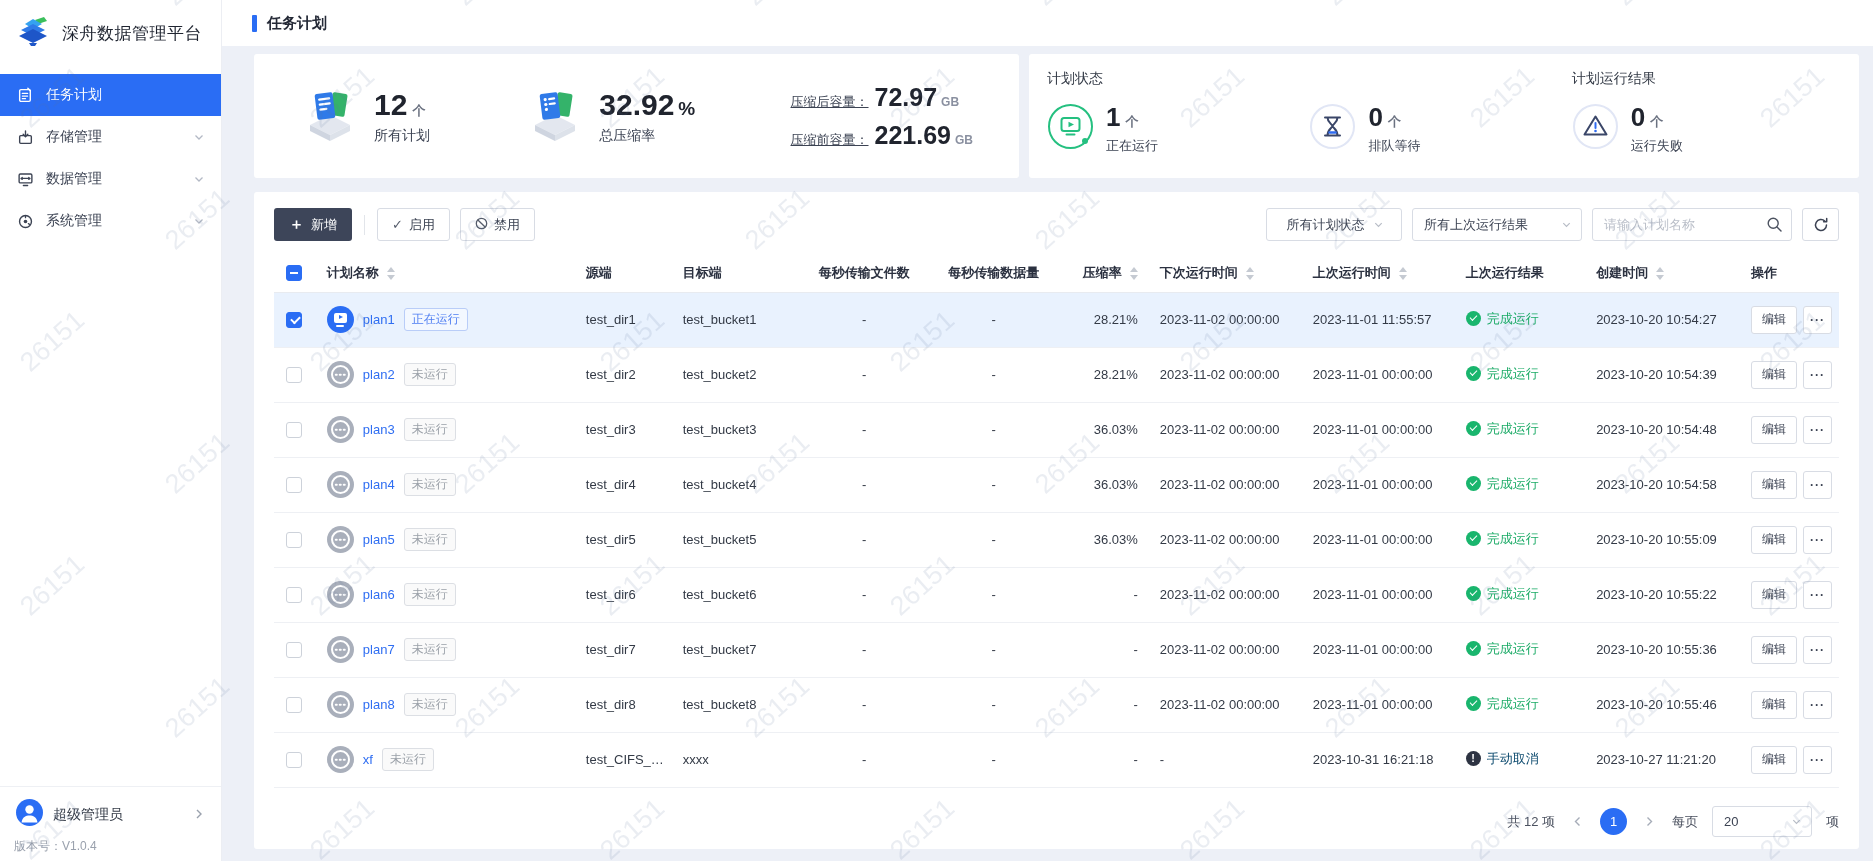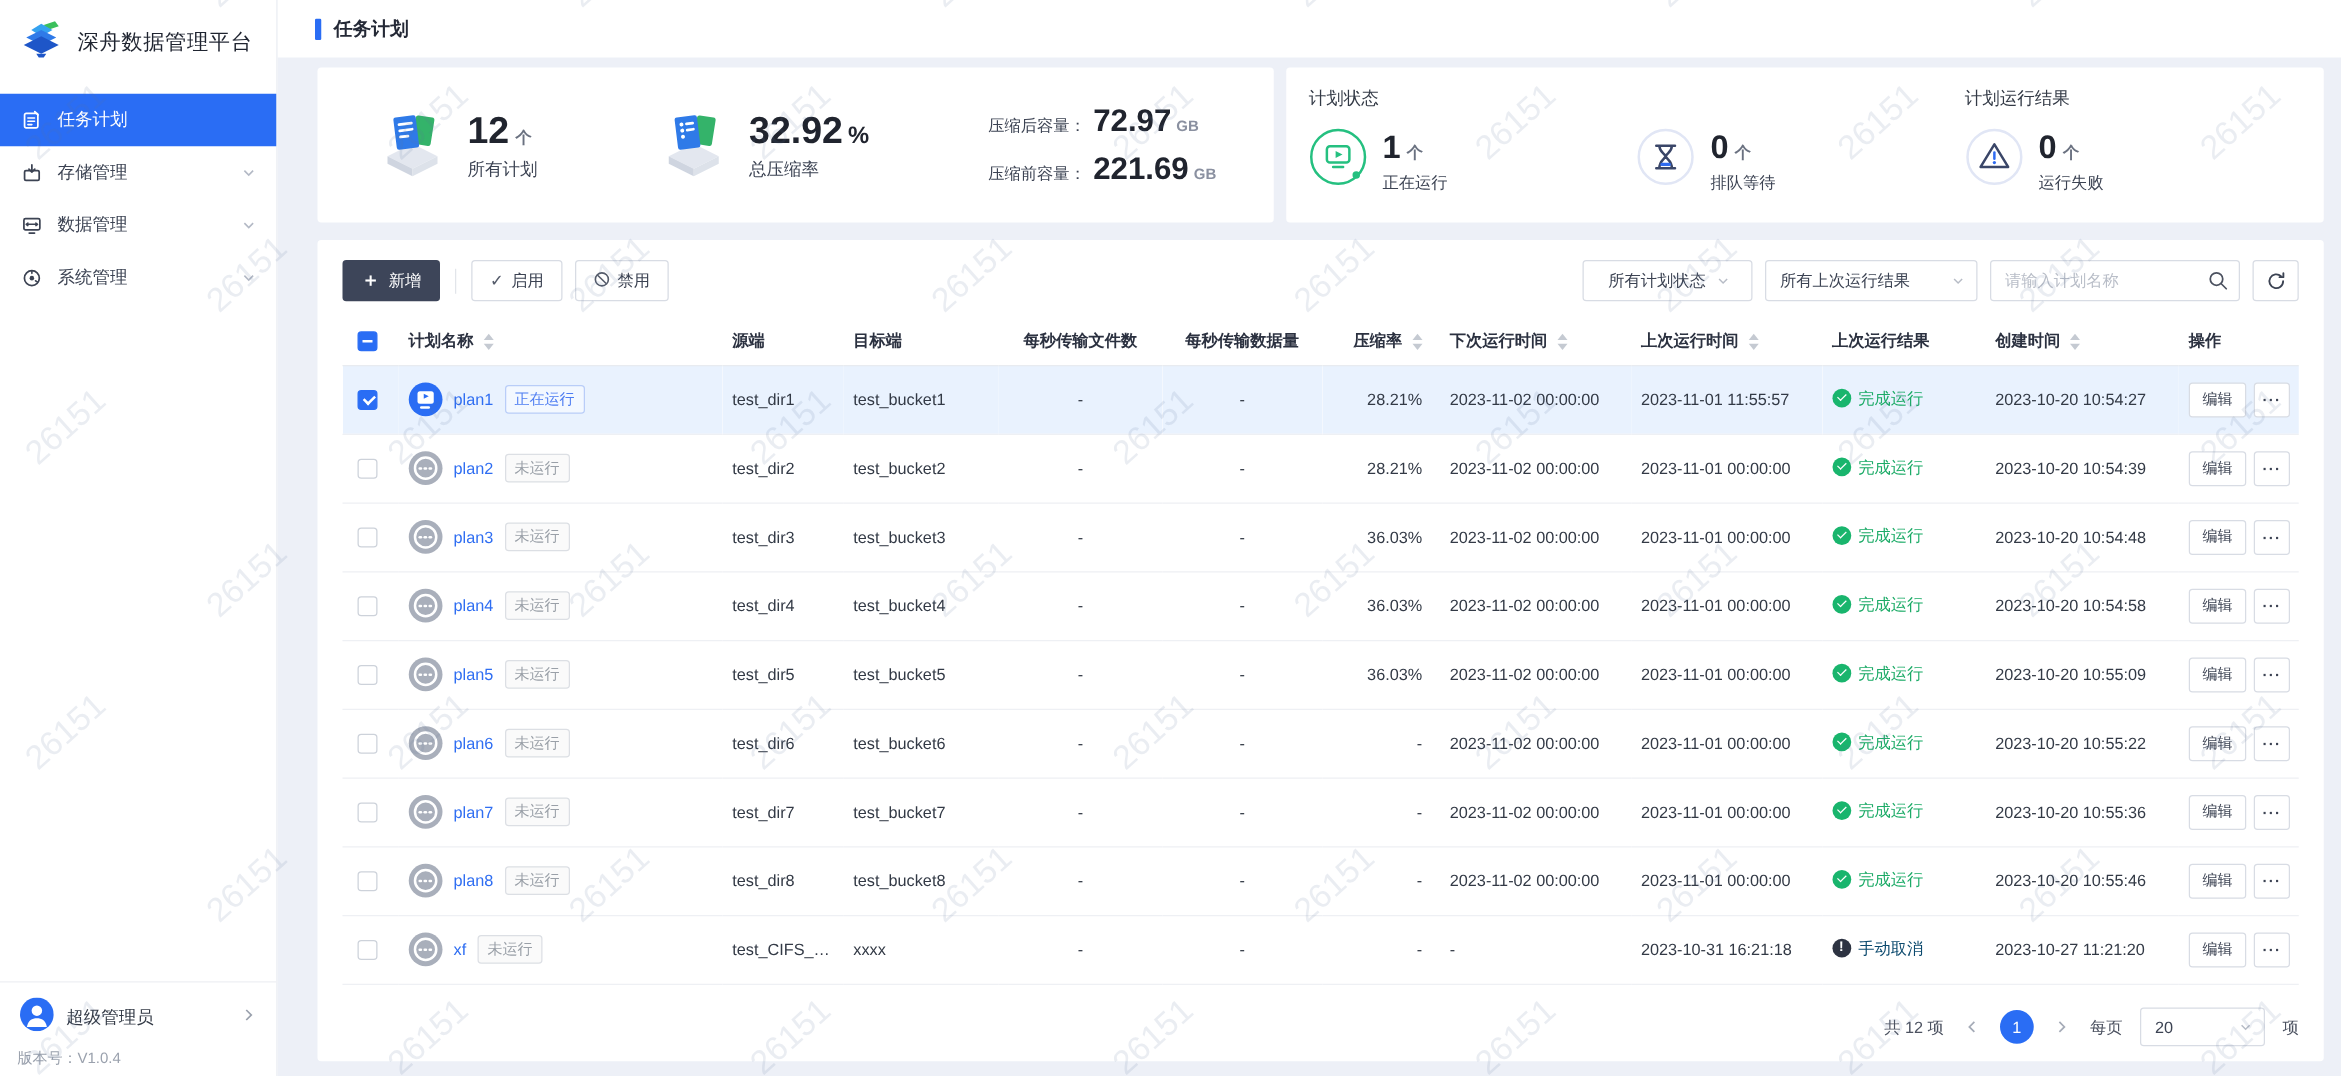--- a/index.html
+++ b/index.html
@@ -37,21 +37,21 @@
   .stats-row { display:flex; gap:10px; height:124px; flex:0 0 124px; }
   .stats-card { width:765px; flex:0 0 765px; display:flex; align-items:center; justify-content:space-between; padding:0 46px; }
   .stat-group { display:flex; align-items:center; gap:14px; }
   .num-row { display:flex; align-items:baseline; }
   .big-num { font-size:30px; font-weight:bold; color:#20242e; }
   .num-unit { font-size:13px; color:#6a7180; margin-left:5px; font-weight:bold; }
   .pct-unit { font-size:19px; font-weight:bold; color:#20242e; margin-left:4px; }
   .stat-label { font-size:14px; color:#3c4353; margin-top:5px; }
   .cap-col { display:flex; flex-direction:column; gap:9px; }
   .cap-row { display:flex; align-items:baseline; }
-  .cap-label { font-size:13px; color:#3c4353; }
+  .cap-label { font-size:13px; color:#3c4353;text-decoration:underline; }
   .cap-val { font-size:25px; font-weight:bold; color:#20242e; margin-left:6px; }
   .cap-unit { font-size:12px; color:#8a90a0; margin-left:4px; font-weight:bold; }
 
   .status-card { flex:1; display:flex; padding:16px 18px 12px 18px; }
   .status-col { display:flex; flex-direction:column; }
   .status-col.wide { flex:1.95; }
   .status-col.narrow { flex:1; }
   .sec-title { font-size:14px; color:#333a46; }
   .status-groups { display:flex; flex:1; align-items:center; margin-top:2px; }
   .status-groups .stat-group { flex:1; gap:12px; }

